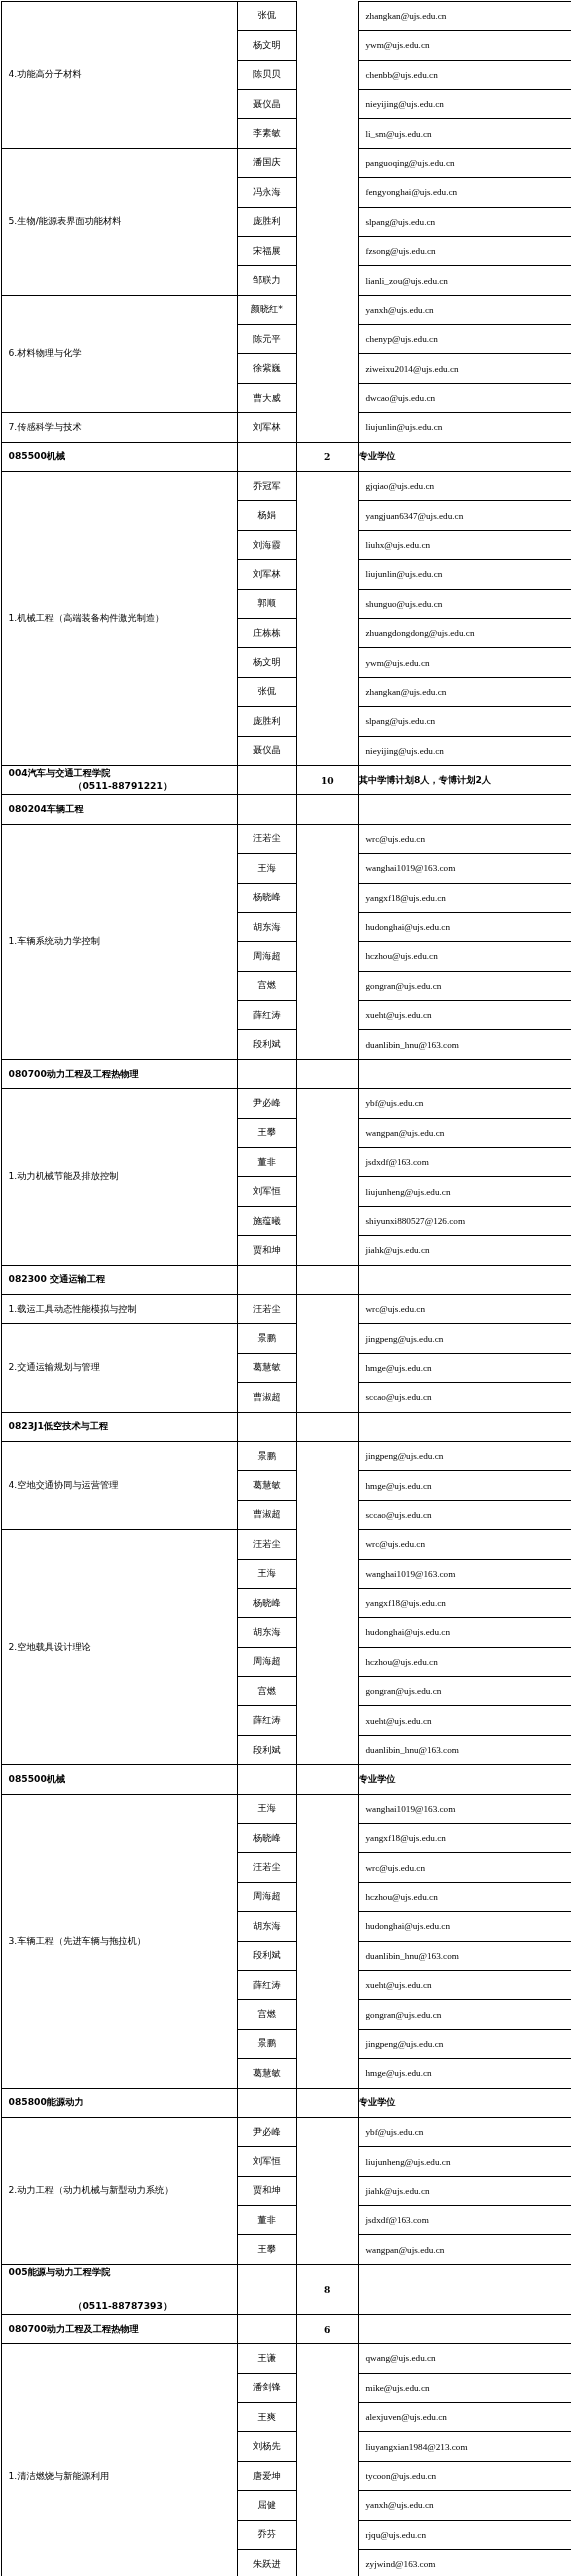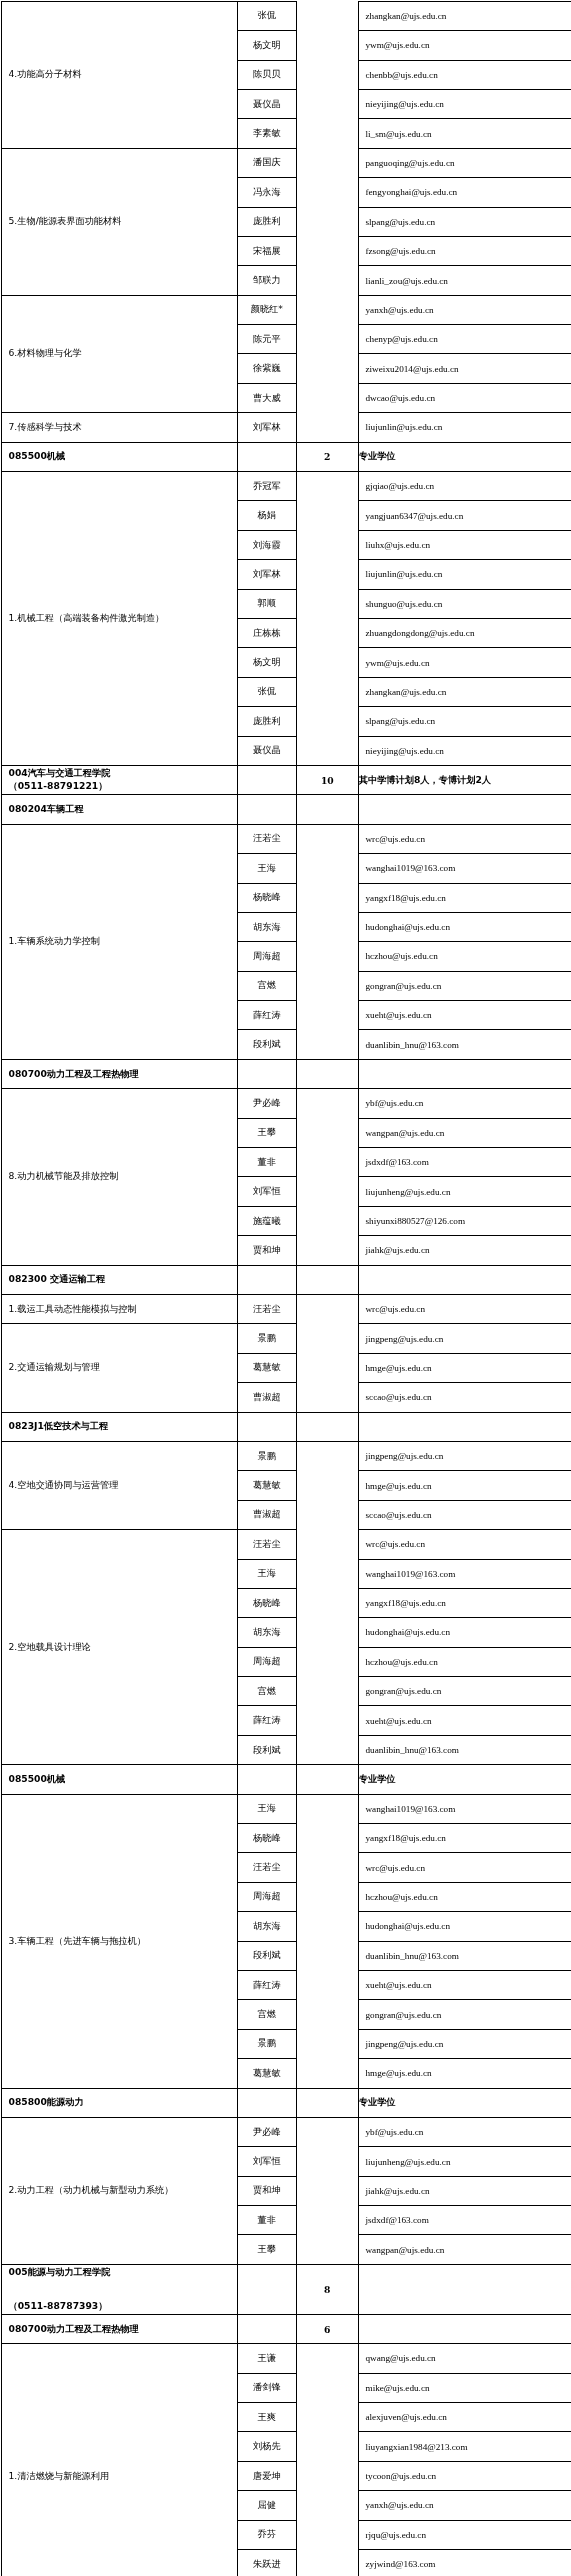--- a/index.html
+++ b/index.html
@@ -24,21 +24,21 @@
   col.c-num { width: 62px; }
   col.c-mail { width: 213px; }
   td.dir { padding-left: 6.7px !important; }
   td.name { text-align: center; font-size: 10px; }
   td.num { text-align: center; font-family: "DejaVu Serif", serif; font-weight: bold; font-size: 10px; }
   td.mid-open { border-top: none !important; border-bottom: none !important; }
   td.mail { padding-left: 6.7px !important; font-family: "Liberation Serif", serif; font-size: 10px; }
   td.hdr { font-weight: bold; padding-left: 6.7px !important; font-size: 10px; }
   td.note { text-align: left; font-weight: bold; font-size: 10px; }
   tr.tall td { height: 49px; }
-  .line2 { display: block; }
+  .line2 { display: block; text-align: center; }
 </style>
 </head>
 <body>
 
 <table class="sched">
   <colgroup>
       <col class="c-dir">
       <col class="c-name">
       <col class="c-num">
       <col class="c-mail">
@@ -233,21 +233,21 @@
         <td class="mid-open"></td>
         <td class="mail"><span>duanlibin_hnu@163.com</span></td>
       </tr>
       <tr>
         <td class="hdr"><span>080700动力工程及工程热物理</span></td>
         <td></td>
         <td class="num"></td>
         <td class="note"></td>
       </tr>
       <tr>
-        <td class="dir" rowspan="6"><span>8.动力机械节能及排放控制</span></td>
+        <td class="dir" rowspan="6"><span>1.动力机械节能及排放控制</span></td>
         <td class="name"><span>尹必峰</span></td>
         <td class="mid-open"></td>
         <td class="mail"><span>ybf@ujs.edu.cn</span></td>
       </tr>
       <tr>
         <td class="name"><span>王攀</span></td>
         <td class="mid-open"></td>
         <td class="mail"><span>wangpan@ujs.edu.cn</span></td>
       </tr>
       <tr>

